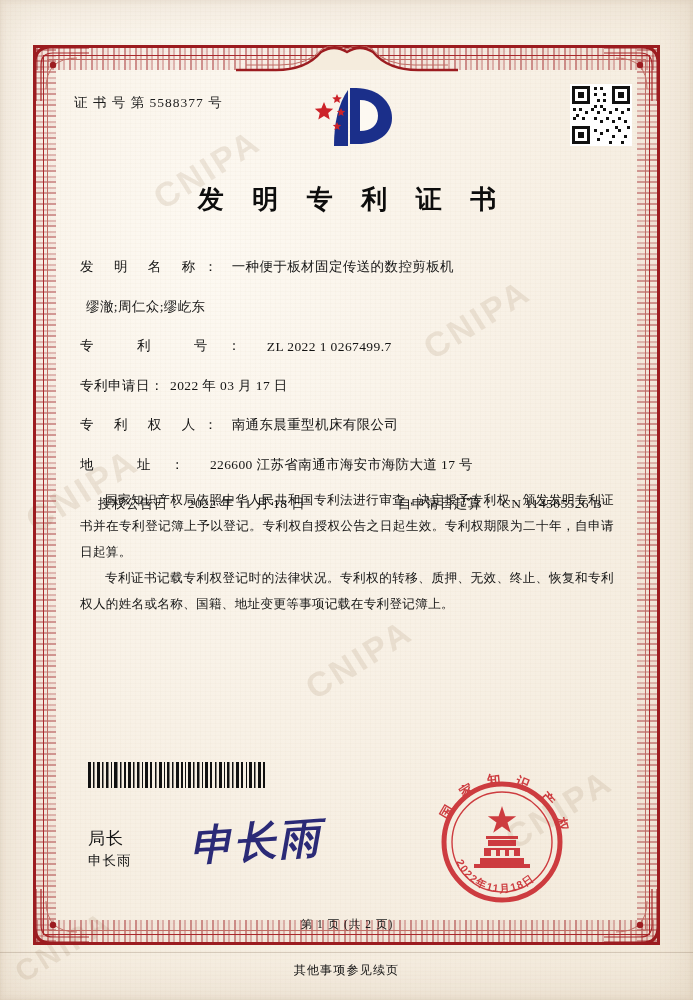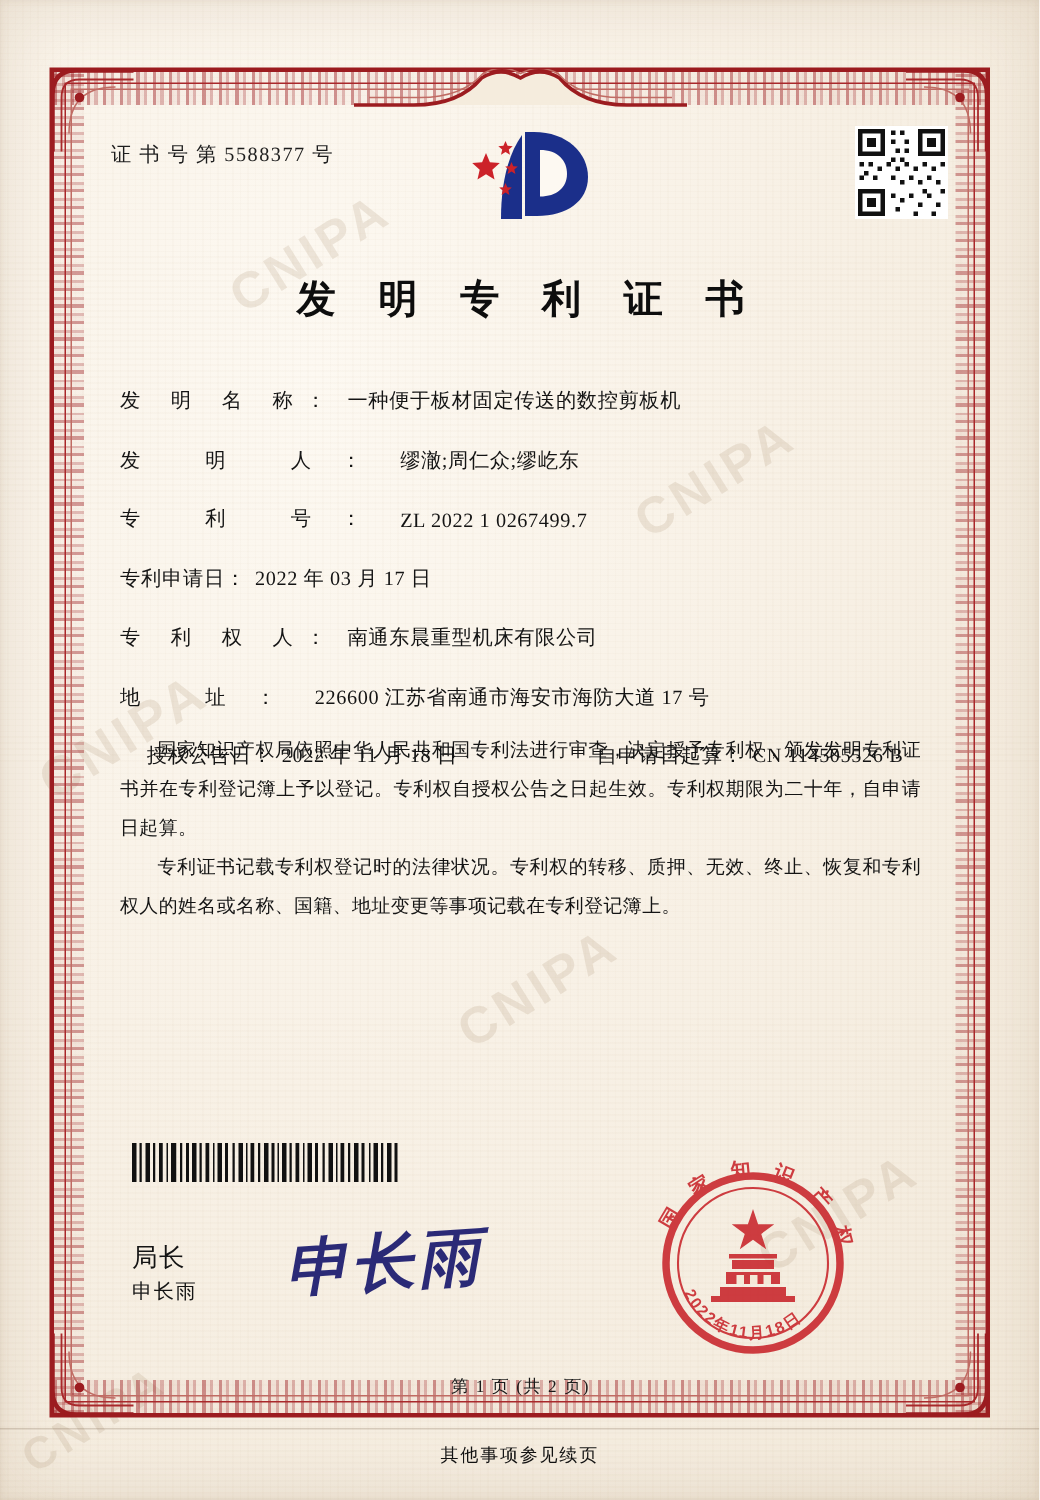--- a/index.html
+++ b/index.html
@@ -409,21 +409,20 @@
     </svg>
 
     <div class="title">发 明 专 利 证 书</div>
 
     <div class="fields">
       <div class="field">
         <span class="f-label spread">发 明 名 称：</span>
         <span class="f-val">一种便于板材固定传送的数控剪板机</span>
       </div>
       <div class="field">
-        <span class="f-label spread3">发 明 人：</span>
         <span class="f-val">缪澈;周仁众;缪屹东</span>
       </div>
       <div class="field">
         <span class="f-label spread3">专 利 号：</span>
         <span class="f-val">ZL 2022 1 0267499.7</span>
       </div>
       <div class="field">
         <span class="f-label">专利申请日：</span>
         <span class="f-val">2022 年 03 月 17 日</span>
       </div>

